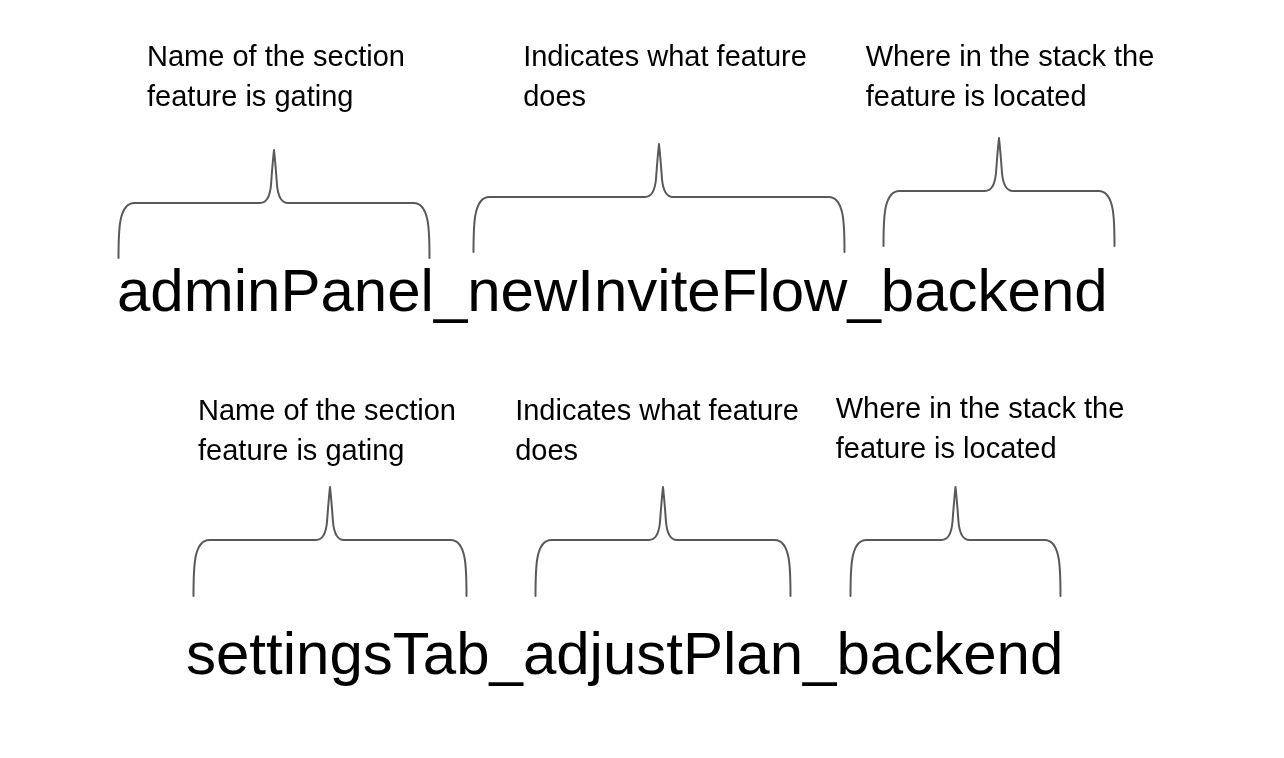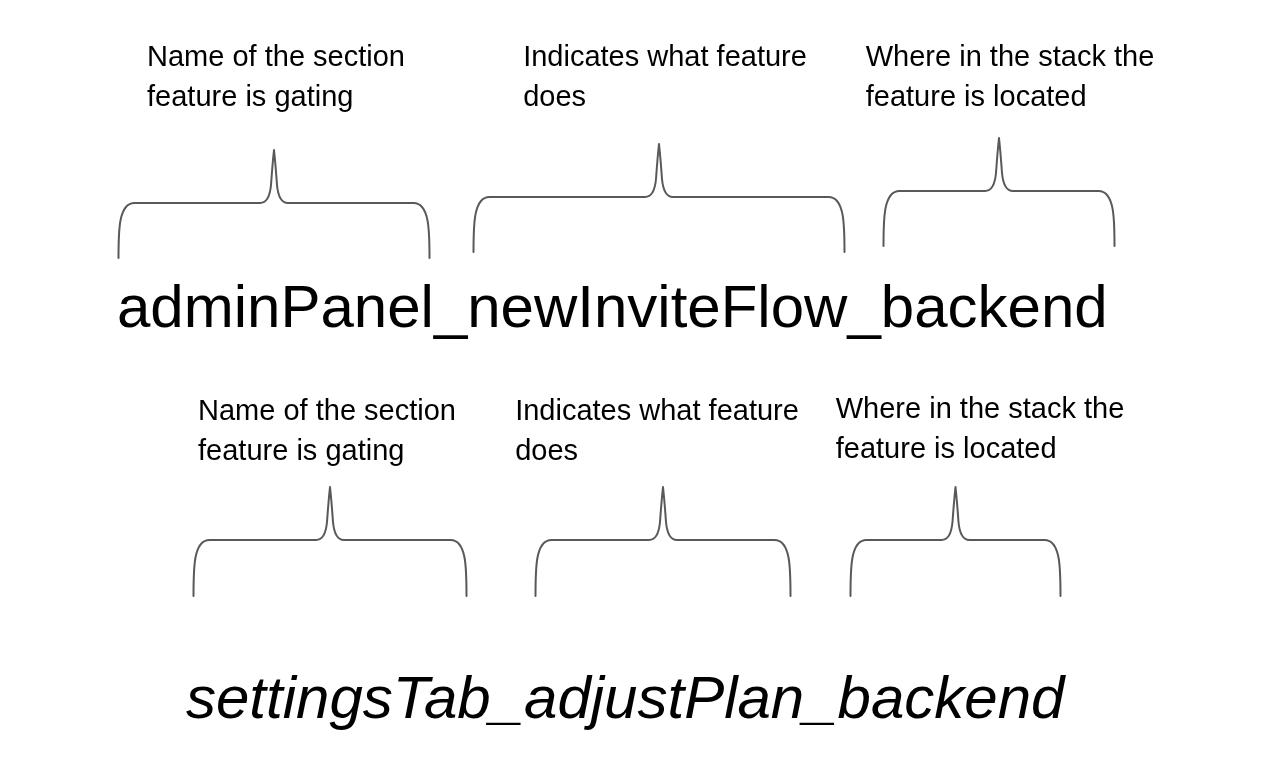--- a/index.html
+++ b/index.html
@@ -16,21 +16,20 @@
     line-height:40px;
     white-space:nowrap;
     color:var(--text);
   }
   .flag-name {
     position:absolute;
     font-size:60px;
     line-height:60px;
     white-space:nowrap;
     color:var(--text);
-    margin-top:16px;
   }
   svg.brace { position:absolute; overflow:visible; }
   svg.brace path {
     fill:none;
     stroke:var(--brace);
     stroke-width:2;
     stroke-linecap:round;
     stroke-linejoin:round;
   }
 </style>
@@ -89,16 +88,16 @@
     <svg class="brace" style="left:192px; top:485px;" width="276" height="113" viewBox="0 0 276 113">
         <path d="M 1.5 111 C 1.5 83 1.5 55 17.5 55 L 124 55 C 131 55 134 48 135 37 C 136 23 137 11 138 2 C 139 11 140 23 141 37 C 142 48 145 55 152 55 L 258.5 55 C 274.5 55 274.5 83 274.5 111"></path>
       </svg>
     <svg class="brace" style="left:534px; top:485px;" width="258" height="113" viewBox="0 0 258 113">
         <path d="M 1.5 111 C 1.5 83 1.5 55 17.5 55 L 115 55 C 122 55 125 48 126 37 C 127 23 128 11 129 2 C 130 11 131 23 132 37 C 133 48 136 55 143 55 L 240.5 55 C 256.5 55 256.5 83 256.5 111"></path>
       </svg>
     <svg class="brace" style="left:849px; top:485px;" width="213" height="113" viewBox="0 0 213 113">
         <path d="M 1.5 111 C 1.5 83 1.5 55 17.5 55 L 92.5 55 C 99.5 55 102.5 48 103.5 37 C 104.5 23 105.5 11 106.5 2 C 107.5 11 108.5 23 109.5 37 C 110.5 48 113.5 55 120.5 55 L 195.5 55 C 211.5 55 211.5 83 211.5 111"></path>
       </svg>
 
-    <div class="flag-name" style="left:186px; top:652px;font-style:italic;">settingsTab_adjustPlan_backend</div>
+    <div class="flag-name" style="left:186px; top:624px;">settingsTab_adjustPlan_backend</div>
   </section>
 
 </div>
 
 </body></html>

